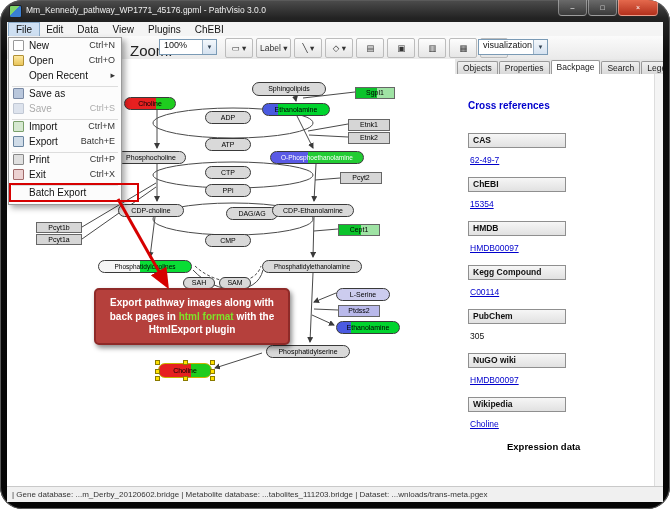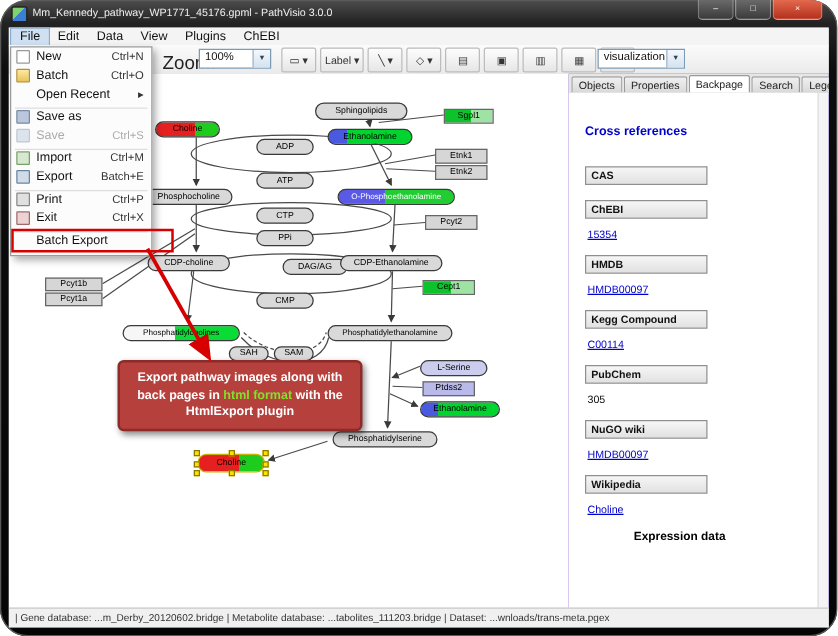--- a/index.html
+++ b/index.html
@@ -244,20 +244,21 @@
             <div class="tab">Properties</div>
             <div class="tab active">Backpage</div>
             <div class="tab">Search</div>
             <div class="tab">Legend</div>
           </div>
         <div class="backpage">
           <div class="bp-heading">Cross references</div>
           <div id="refs">
               <div class="ref-sec">
                 <div class="ref-head">CAS</div>
+                <div class="ref-val link">62-49-7</div>
               </div>
               <div class="ref-sec">
                 <div class="ref-head">ChEBI</div>
                 <div class="ref-val link">15354</div>
               </div>
               <div class="ref-sec">
                 <div class="ref-head">HMDB</div>
                 <div class="ref-val link">HMDB00097</div>
               </div>
               <div class="ref-sec">
@@ -287,21 +288,21 @@
     <div class="statusbar">| Gene database: ...m_Derby_20120602.bridge | Metabolite database: ...tabolites_111203.bridge | Dataset: ...wnloads/trans-meta.pgex</div>
 
     <div class="filemenu" id="filemenu">
         <div class="fm-item">
           <span class="micon mi-new"></span>
           <span class="fm-label">New</span>
           <span class="fm-short">Ctrl+N</span>
         </div>
         <div class="fm-item">
           <span class="micon mi-open"></span>
-          <span class="fm-label">Batch</span>
+          <span class="fm-label">Open</span>
           <span class="fm-short">Ctrl+O</span>
         </div>
         <div class="fm-item">
           <span class="micon mi-none"></span>
           <span class="fm-label">Open Recent</span>
           <span class="fm-short">▸</span>
         </div>
         <div class="fm-sep"></div>
         <div class="fm-item">
           <span class="micon mi-save-as"></span>

